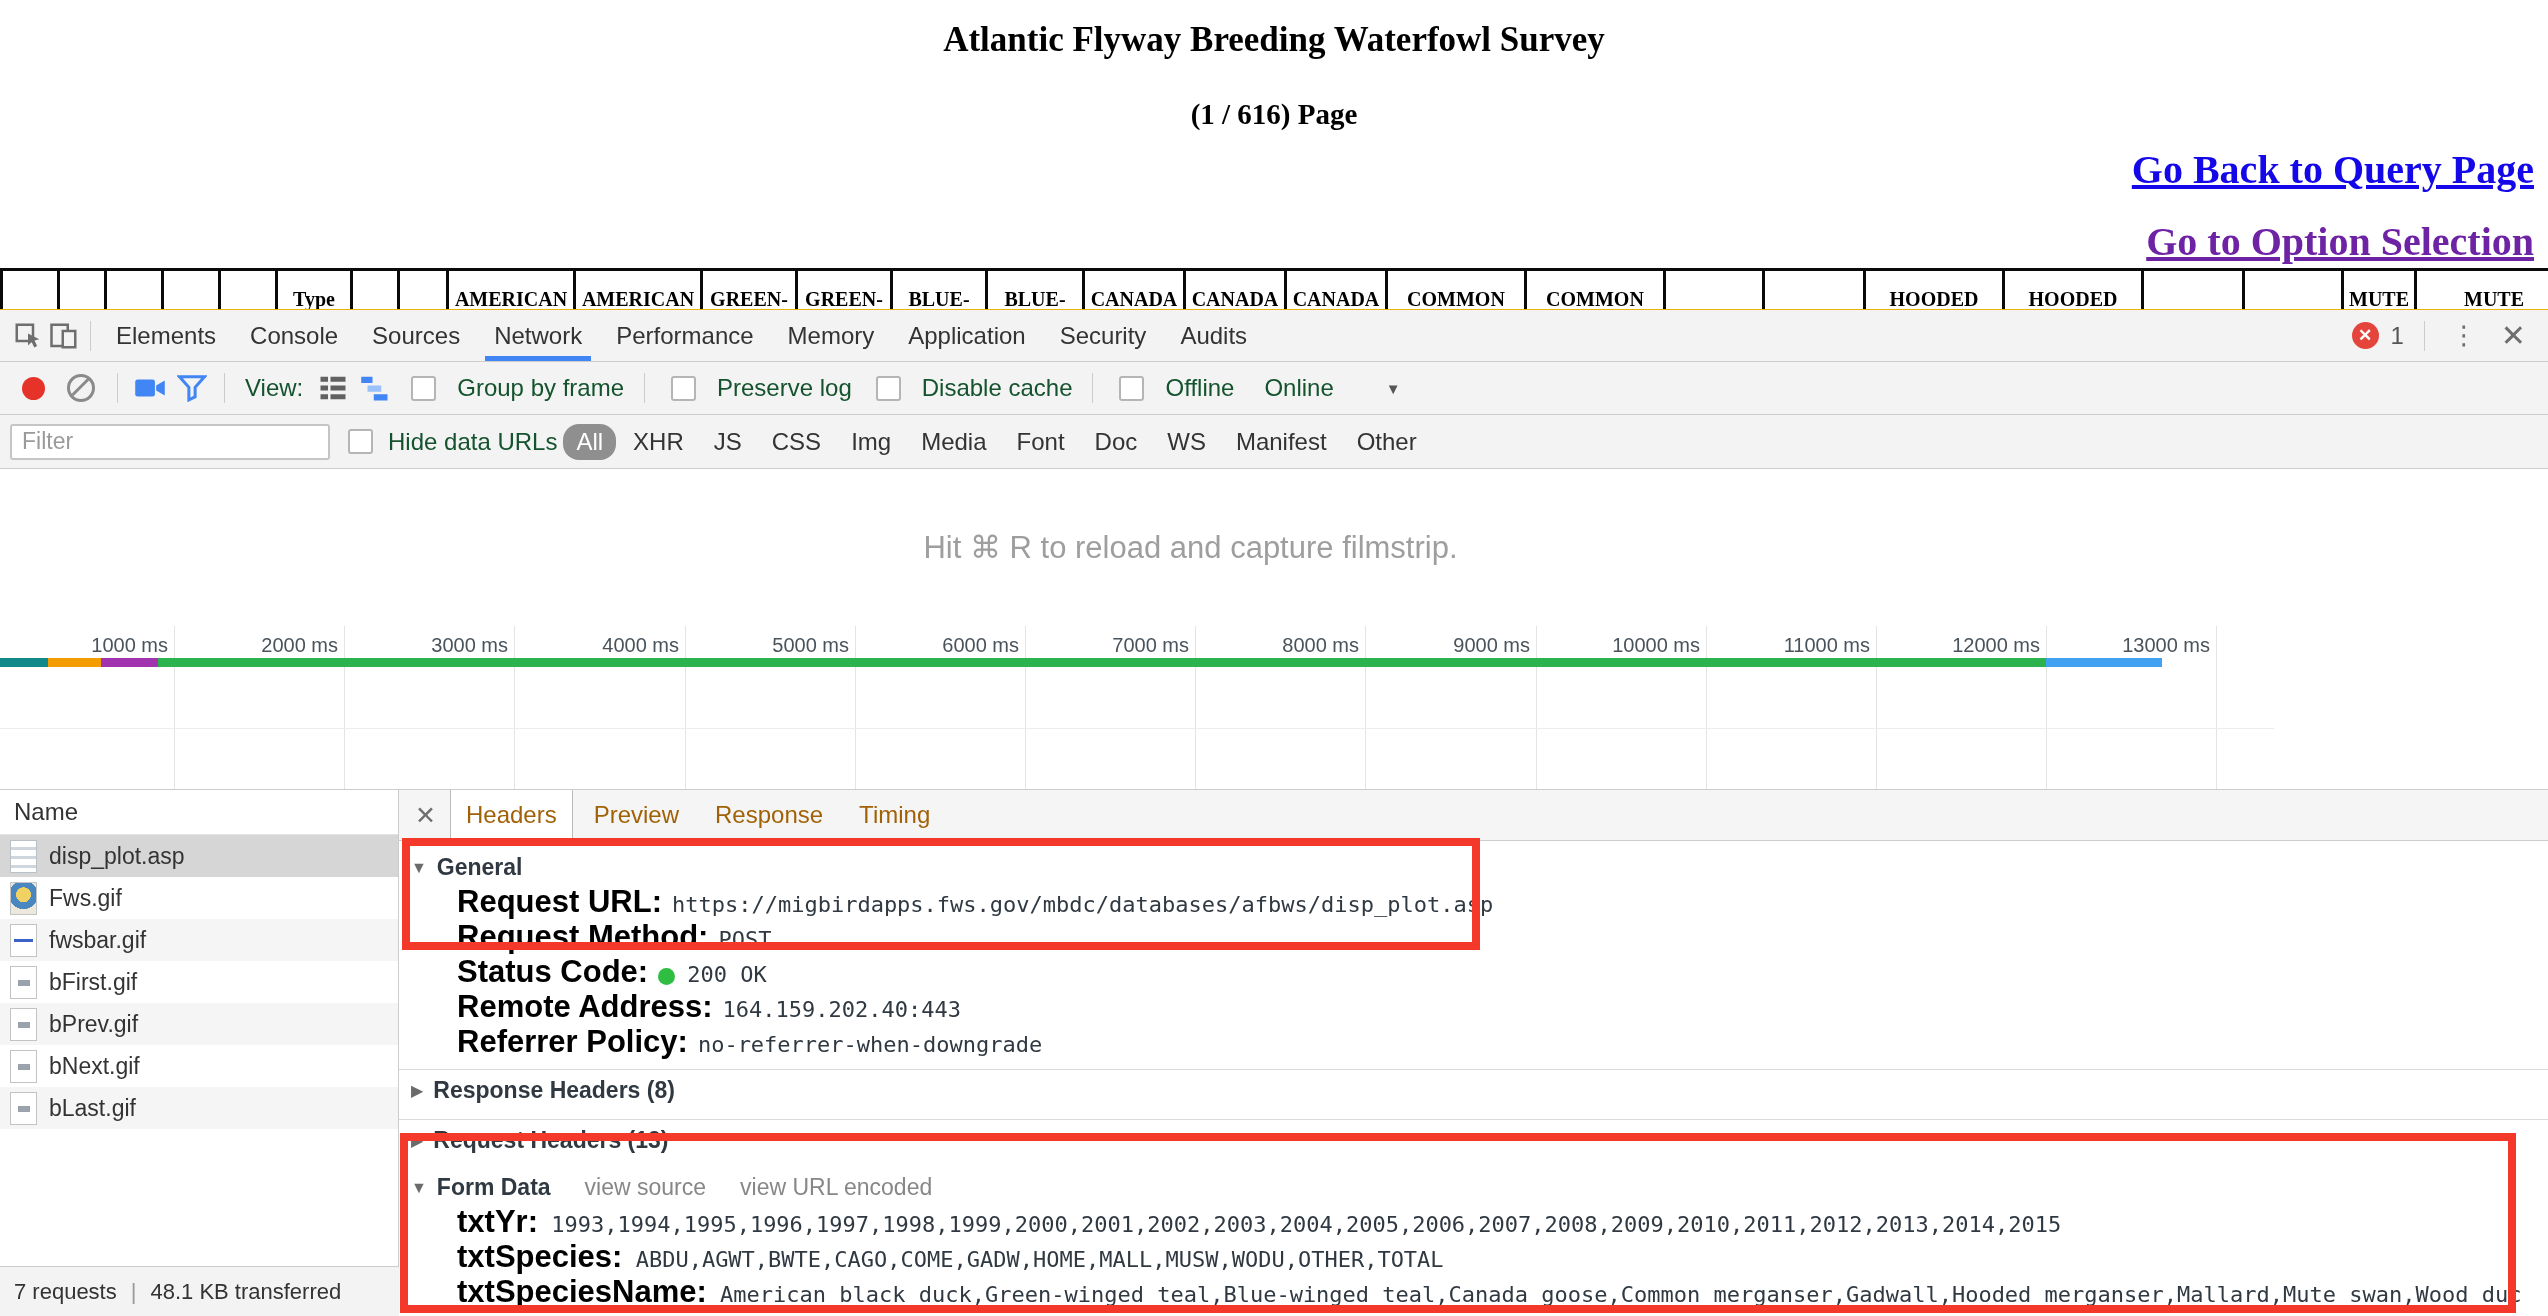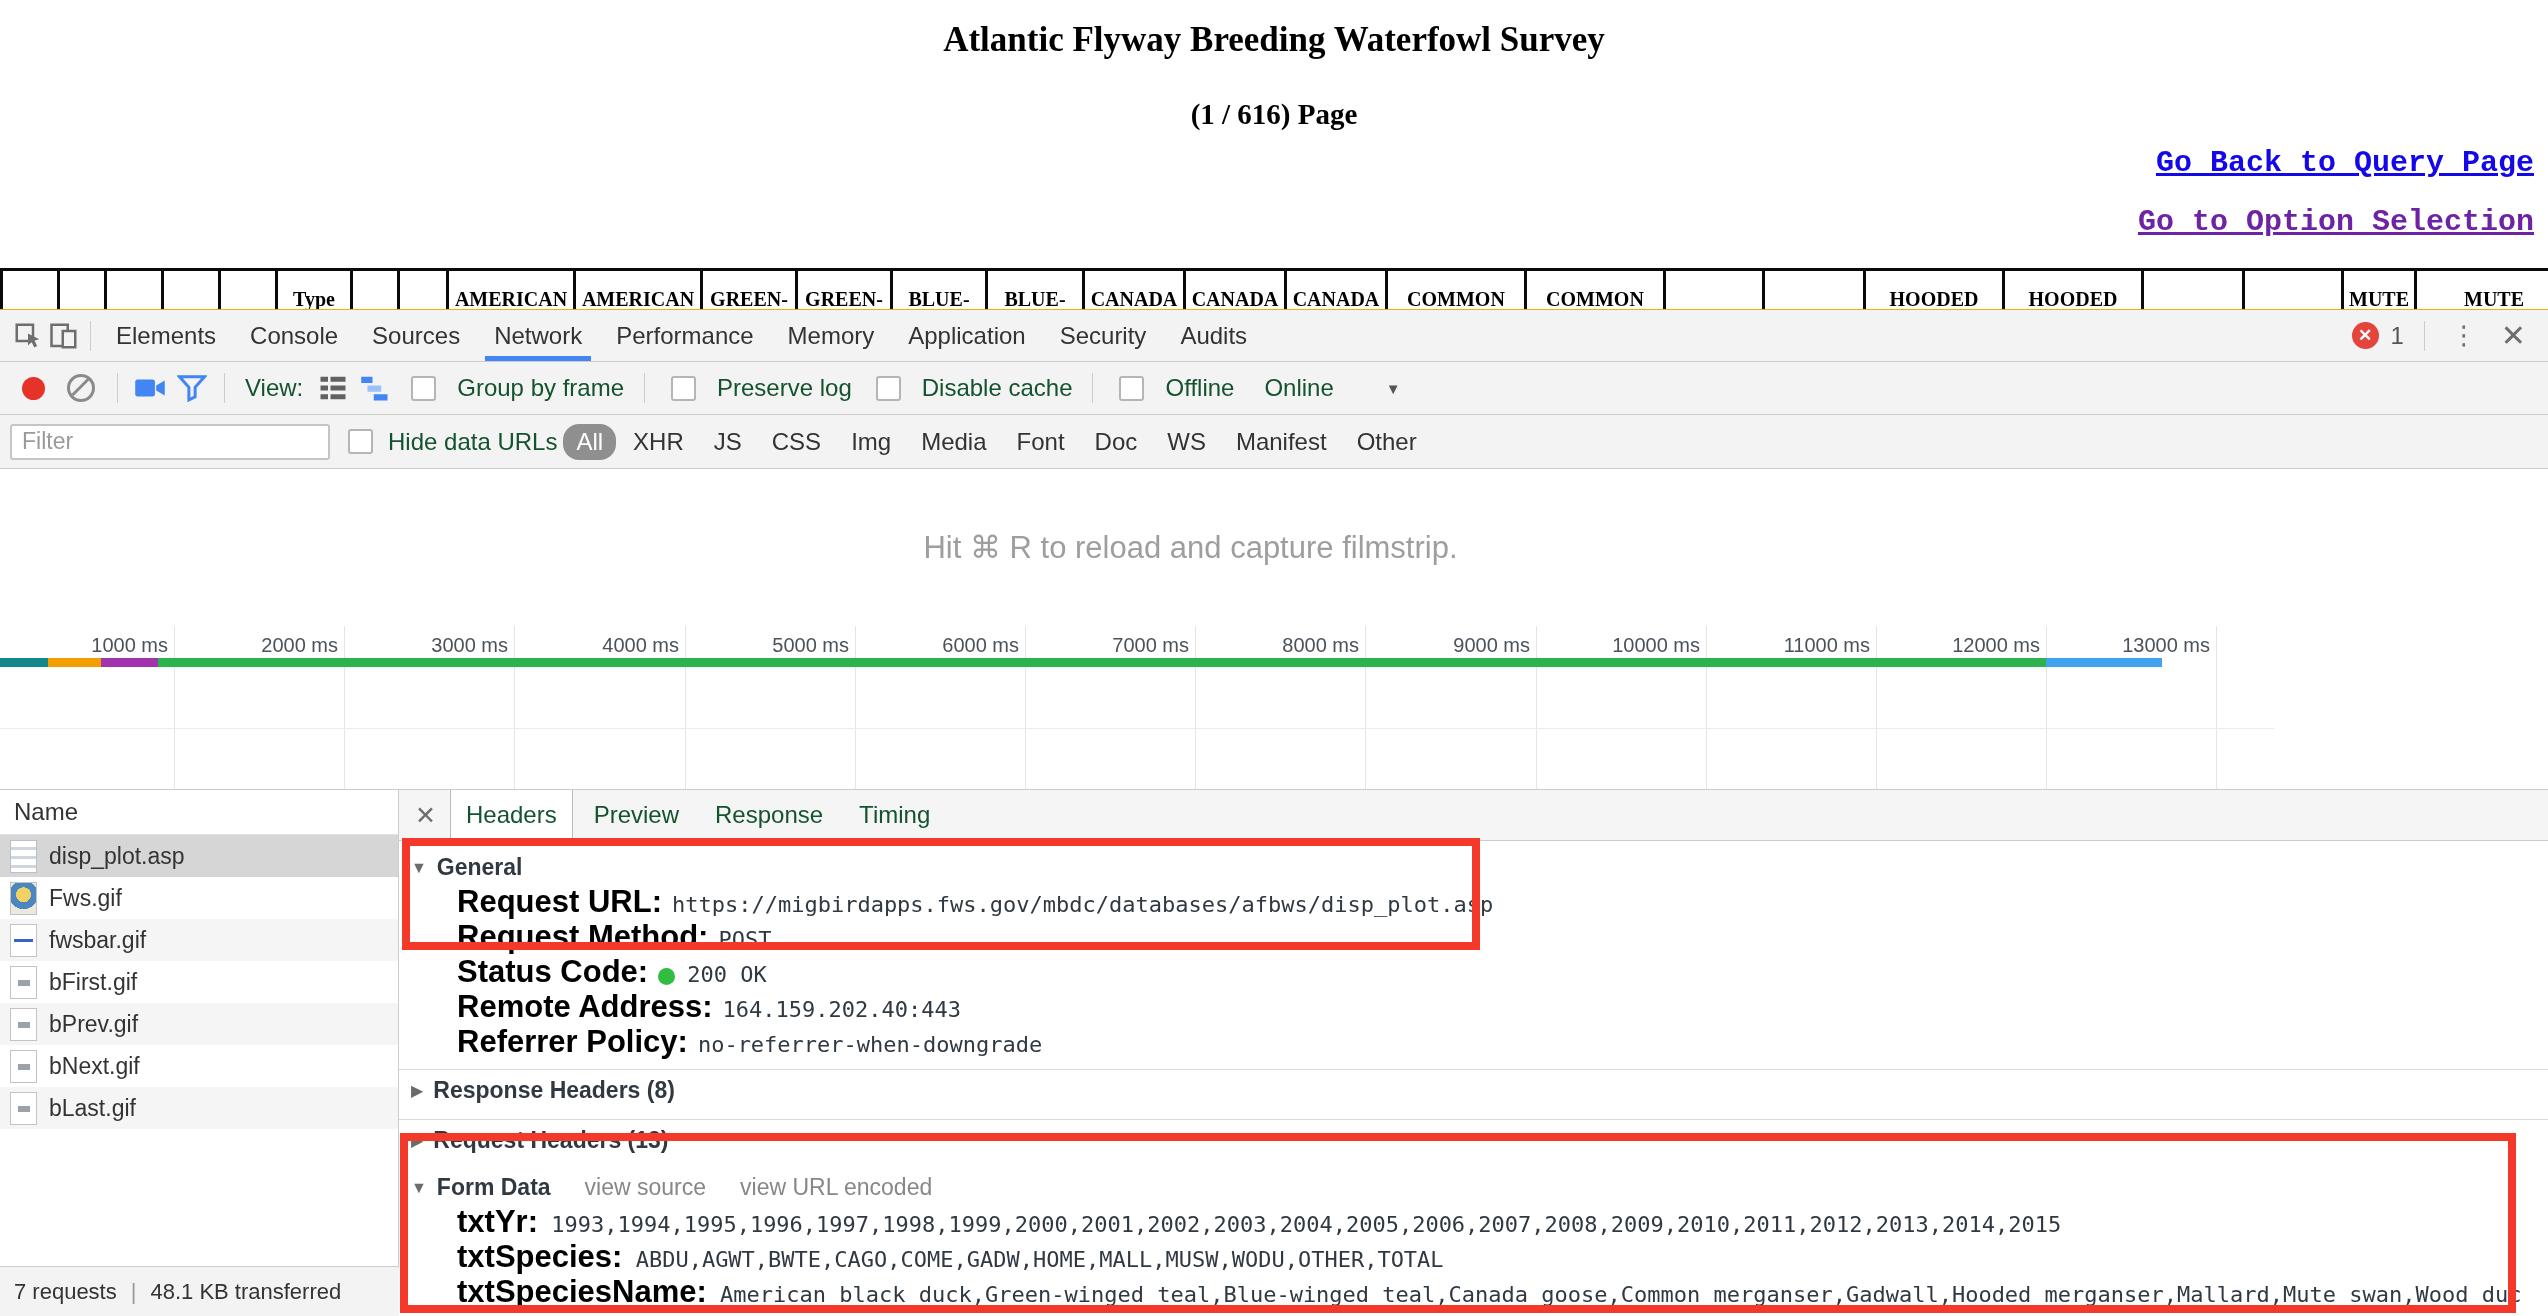--- a/index.html
+++ b/index.html
@@ -6,21 +6,21 @@
   body{width:2548px;height:1316px;position:relative;overflow:hidden;background:#fff;
        font-family:"Liberation Sans",sans-serif;color:#333}
 
   
   .webpage{position:absolute;top:0;left:0;width:2548px;height:309px;background:#fff}
   .wp-title{position:absolute;top:20px;left:0;width:100%;text-align:center;
             font-family:"Liberation Serif",serif;font-weight:bold;font-size:35px;color:#000}
   .wp-page{position:absolute;top:98px;left:0;width:100%;text-align:center;
            font-family:"Liberation Serif",serif;font-weight:bold;font-size:29px;color:#000}
   .wp-links{position:absolute;top:146px;right:14px;text-align:right}
-  .wp-link{display:block;font-family:Liberation Mono, monospace;font-weight:bold;font-size:30px;
+  .wp-link{display:block;font-family:Liberation Serif, serif;font-weight:bold;font-size:40px;
            text-decoration:underline;margin-bottom:25px;cursor:pointer}
   .wp-link.query{color:#1407e8}
   .wp-link.options{color:#6e23a5}
   .wp-table{position:absolute;top:268px;left:0;width:2560px;height:41px;overflow:hidden;
             display:flex;align-items:flex-start}
   .wp-cell{flex:0 0 auto;box-sizing:border-box;height:84px;border:3px solid #0a0a0a;
            font-family:"Liberation Serif",serif;font-weight:bold;font-size:20px;text-align:center;
            padding-top:17px;color:#000;overflow:hidden;white-space:nowrap}
   .wp-cell + .wp-cell{margin-left:-3px}
   .wp-cell.clip{padding-top:37px}
@@ -82,21 +82,21 @@
   .icon-img-bar::after{content:"";position:absolute;left:3px;right:3px;top:14px;height:3px;background:#3a62c9}
   .icon-img-small::after{content:"";position:absolute;left:7px;top:13px;width:12px;height:6px;background:#9aa2ab}
   .summary-bar{position:absolute;left:0;bottom:0;width:399px;height:50px;background:#f3f3f3;border-top:1px solid #ccc;
                display:flex;align-items:center;gap:14px;padding-left:14px;box-sizing:border-box;font-size:22px;color:#333}
   .summary-sep{color:#9a9a9a}
 
   .dt-right{flex:1;position:relative;background:#fff;overflow:hidden}
   .detail-tabs{height:51px;background:#f5f5f5;border-bottom:1px solid #ccc;display:flex;align-items:center;
                padding-left:8px;gap:6px;box-sizing:border-box}
   .detail-close{color:#6e6e6e;font-size:25px;padding:0 8px;cursor:pointer}
-  .detail-tab{font-size:24px;color:#14532d;padding:16px 15px;cursor:pointer}
+  .detail-tab{font-size:24px;color:#a16207;padding:16px 15px;cursor:pointer}
   .detail-tab.active{border:1px solid #bbb;background:#fff;box-sizing:border-box}
   .detail-body{position:absolute;top:51px;left:0;right:0;bottom:0;overflow:hidden}
   .sec-head{display:flex;align-items:center;padding:13px 0 5px 12px;font-size:23px;color:#303942}
   .tri{font-size:16px;color:#6b6b6b;margin-right:10px}
   .sec-title{font-weight:bold}
   .sec-link{color:#878787;margin-left:34px;cursor:pointer;font-size:23px}
   .kv{padding-left:58px;line-height:32px;font-size:22px;white-space:nowrap}
   .kv-label{font-weight:bold;color:#000000;font-size:31px}
   .kv-value{font-family:"DejaVu Sans Mono",monospace;color:#303942;margin-left:10px}
   .status-dot{display:none;width:17px;height:17px;border-radius:50%;background:#2fbe42;margin:0 2px 0 10px;

